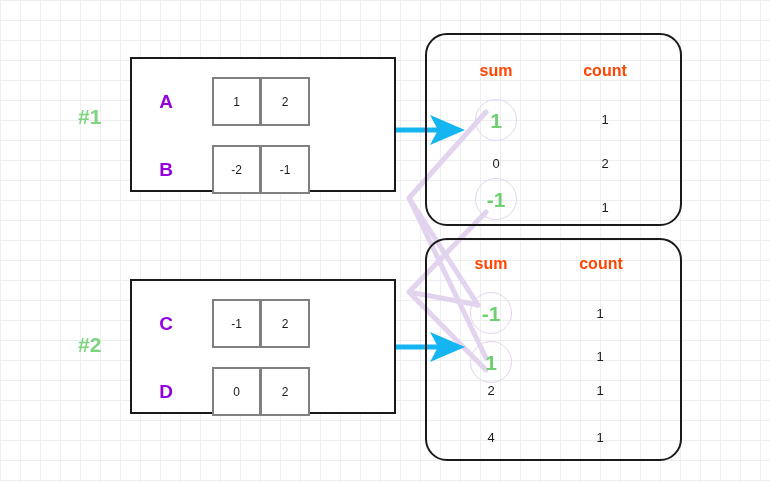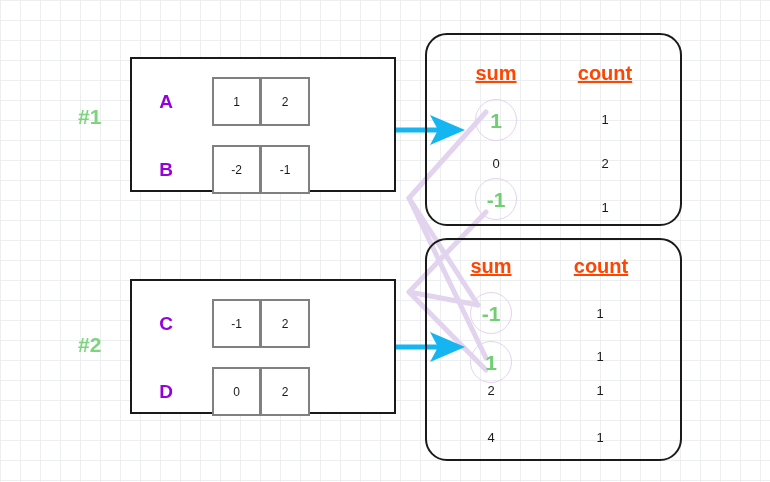--- a/index.html
+++ b/index.html
@@ -88,26 +88,25 @@
   
   .panel {
     position: absolute;
     border: 2px solid #1a1a1a;
     border-radius: 22px;
     background: transparent;
     box-sizing: border-box;
   }
   .panel-head {
     position: absolute;
-    font-size: 20px;
+    font-size: 16px;
     font-weight: bold;
     color: #ff4500;
     text-align: center;
     width: 80px;
-    text-decoration: underline;
   }
   .agg-val {
     position: absolute;
     width: 60px;
     text-align: center;
     font-size: 13px;
     color: #1a1a1a;
     line-height: 1;
   }
   .agg-val.hl {

